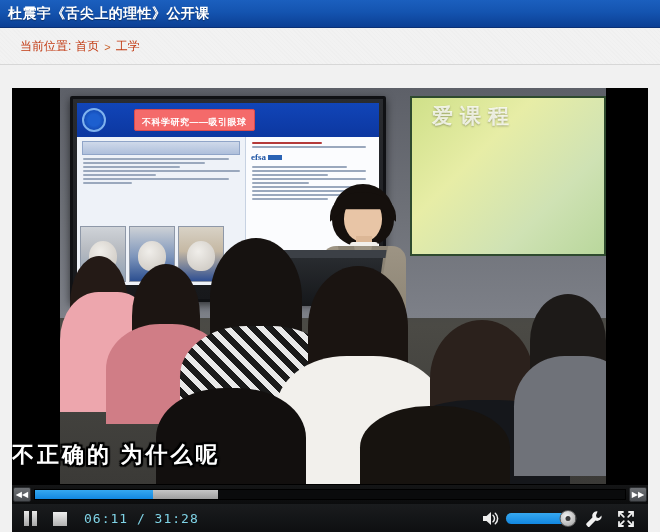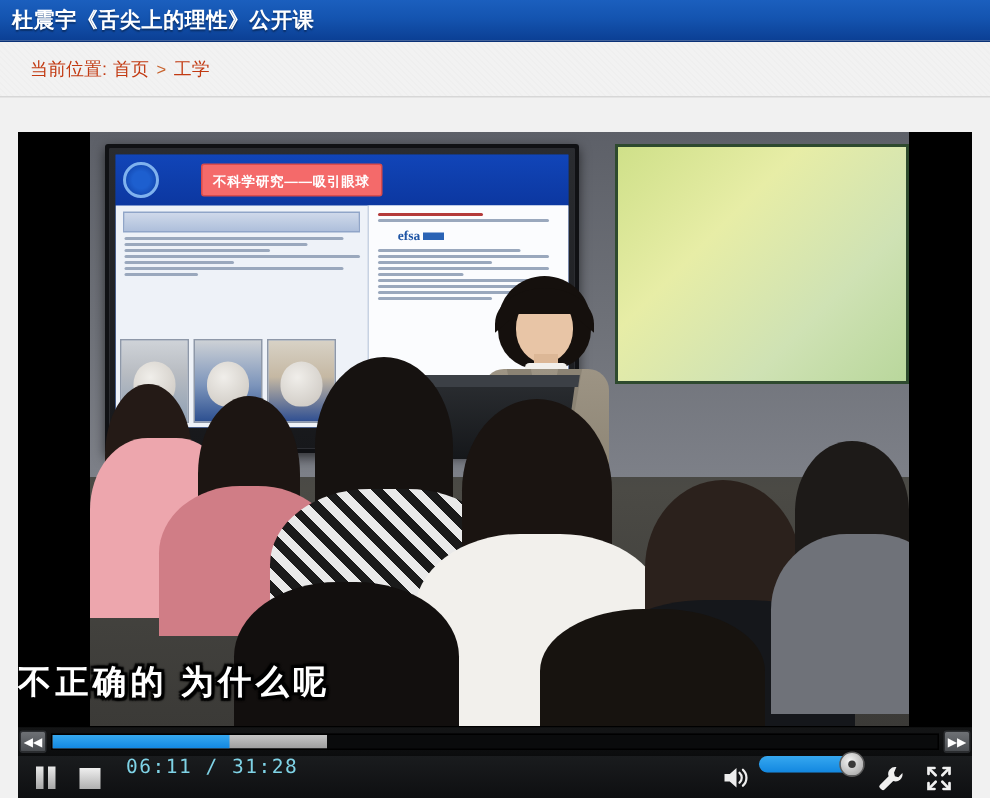--- a/index.html
+++ b/index.html
@@ -117,21 +117,21 @@
   .doc-right{ width:44%; padding:3px; position:relative; background:#fbfcfe; }
   .txt-line{ height:2px; background:#9aa8bd; margin:2px 3px; border-radius:1px; }
   .txt-line.w90{width:90%} .txt-line.w75{width:75%} .txt-line.w60{width:60%}
   .txt-line.w45{width:45%} .txt-line.w30{width:30%} .txt-line.w100{width:97%}
   .jbanner{
     height:14px; margin:1px 2px 3px 2px;
     background:linear-gradient(to bottom,#cfd9ea,#aebfdb);
     border:1px solid #90a5c8;
   }
   .efsa{
-    margin:4px 16px; font-size:9px; font-weight:bold;
+    margin:4px 2px; font-size:9px; font-weight:bold;
     color:#1f55a5; font-family:"Liberation Serif", serif;
   }
   .efsa i{ display:inline-block; width:14px; height:5px; background:#2a63b5; vertical-align:middle; margin-left:2px;}
   .red-line{ height:2px; background:#b43a3a; margin:2px 3px; width:55%; border-radius:1px;}
   .rat-row{ position:absolute; left:3px; bottom:3px; display:flex; gap:3px; }
   .rat{
     width:46px; height:56px; border:1px solid #8e98a8;
     background:linear-gradient(to bottom,#cfd3d8 0%,#b8bcc2 40%,#8fa0b4 100%);
     position:relative; overflow:hidden;
   }
@@ -248,21 +248,21 @@
     position:absolute; left:0; top:0; height:100%;
     background:linear-gradient(to bottom,#c6c6c6,#9d9d9d);
   }
   .played{
     position:absolute; left:0; top:0; height:100%;
     background:linear-gradient(to bottom,#36a8f0,#1287e0);
   }
 
   .buttons-row{
     position:absolute; left:0; top:19px; width:636px; height:29px;
-    display:flex; align-items:flex-start;
+    display:flex; align-items:center;
   }
   .ctrl{
     display:flex; align-items:center; justify-content:center;
     cursor:pointer; flex:0 0 auto;
   }
   .pause-btn{ width:28px; height:29px; margin-left:4px; }
   .pause-btn i{
     display:inline-block; width:5px; height:15px; margin:0 1.5px;
     background:linear-gradient(to bottom,#e9e9e9,#a7a7a7);
   }
@@ -393,20 +393,21 @@
       <div class="aud a4"></div>
       <div class="aud a4c"></div>
       <div class="aud a4b"></div>
       <div class="aud a5"></div>
       <div class="aud a5b"></div>
       <div class="aud a6"></div>
       <div class="aud a6b"></div>
       <div class="aud a7"></div>
       <div class="aud a8"></div>
 
+      <div class="watermark">爱课程</div>
     </div>
 
     <div class="bar-left"></div>
     <div class="bar-right"></div>
 
     <div class="subtitle">不正确的 为什么呢</div>
   </div>
 
   <div class="controls">
 

